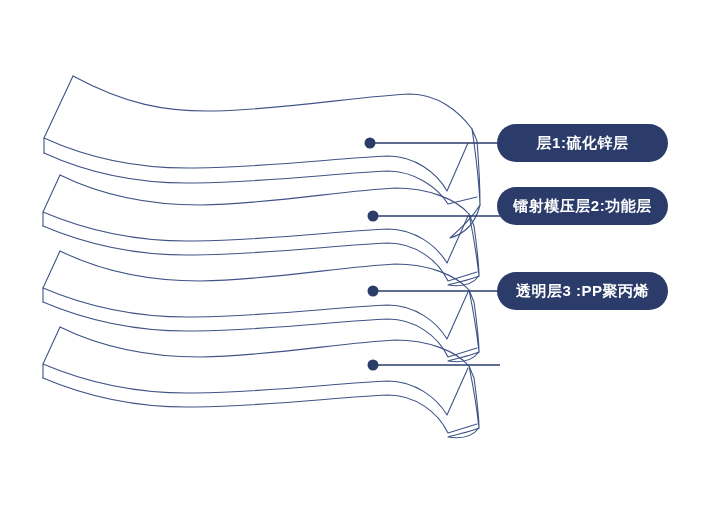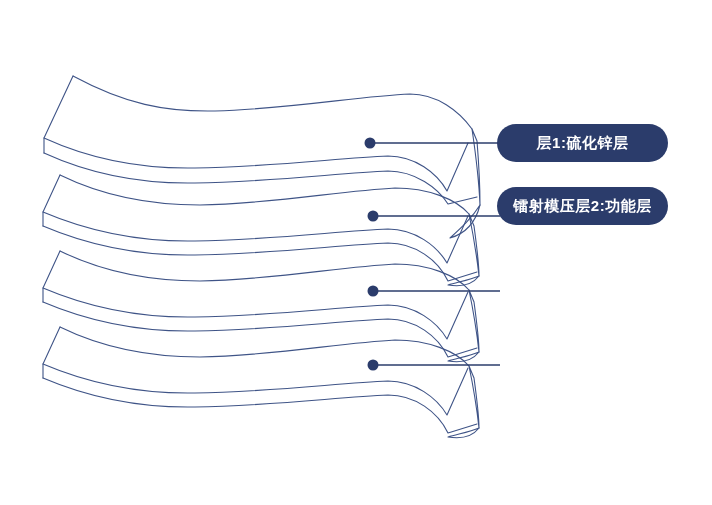--- a/index.html
+++ b/index.html
@@ -99,14 +99,17 @@
       <circle class="connector-dot" cx="373" cy="365" r="5.5"></circle>
     </g>
   </svg>
 
   <div class="pill pill-1">
     <span>层1:硫化锌层</span>
   </div>
   <div class="pill pill-2">
     <span>镭射模压层2:功能层</span>
   </div>
+  <div class="pill pill-3">
+    <span>透明层3 :PP聚丙烯</span>
+  </div>
 
 </div>
 
 </body></html>

